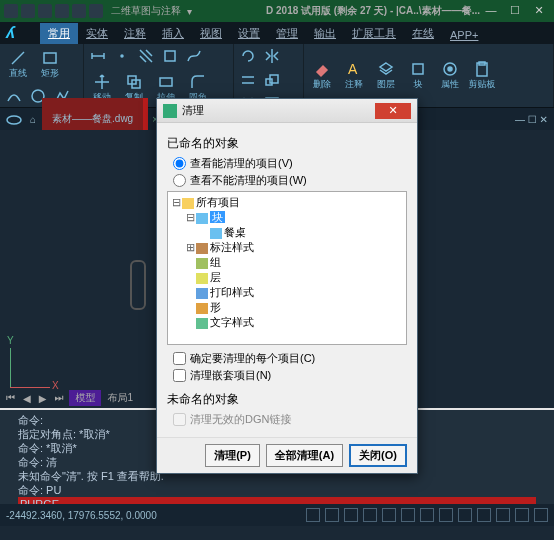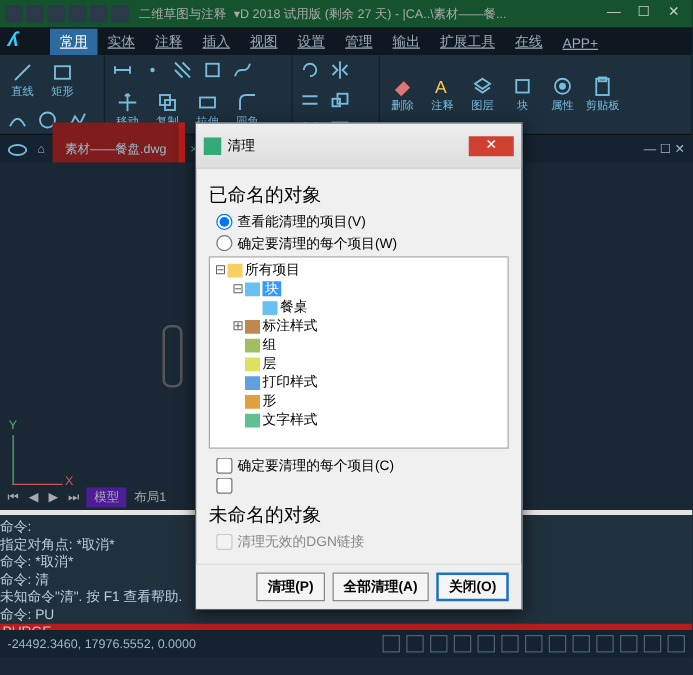--- a/index.html
+++ b/index.html
@@ -2,21 +2,21 @@
 <html><head>
 <meta charset="utf-8">
 <style>
 * { margin: 0; padding: 0; box-sizing: border-box; font-family: "Microsoft YaHei", sans-serif; }
 body { width: 554px; height: 540px; background: #1a2835; overflow: hidden; position: relative; }
 
 
 .titlebar { height: 22px; background: #14532d; display: flex; align-items: center; padding: 0 4px; font-size: 10px; color: #aaa; }
 .titlebar .qat { display: flex; gap: 3px; align-items: center; }
 .titlebar .qat .qicon { width: 14px; height: 14px; background: #2a3a48; border-radius: 2px; }
-.titlebar .title-text { flex: 1; text-align: left; }
+.titlebar .title-text { flex: 1; text-align: right; font-weight: bold; }
 .titlebar .win-controls { display: flex; gap: 2px; }
 .titlebar .win-btn { width: 22px; height: 16px; color: #ccc; text-align: center; line-height: 14px; font-size: 11px; }
 
 
 .ribbon-tabs { height: 22px; background: #0f1820; display: flex; align-items: flex-end; font-size: 11px; color: #9ab; padding-left: 40px; }
 .ribbon-tabs .logo { position: absolute; left: 6px; top: 24px; width: 28px; height: 18px; color: #3cf; font-style: italic; font-size: 16px; font-weight: bold; }
 .ribbon-tabs .tab { padding: 3px 8px; cursor: pointer; text-decoration: underline; }
 .ribbon-tabs .tab.active { background: #2c6aa0; color: #fff; }
 
 
@@ -37,34 +37,34 @@
 .canvas .axis { position: absolute; left: 10px; bottom: 20px; }
 .canvas .axis .yline { position: absolute; width: 1px; height: 40px; background: #5a7; bottom: 0; }
 .canvas .axis .xline { position: absolute; width: 40px; height: 1px; background: #c55; bottom: 0; }
 .canvas .axis .ylab { position: absolute; bottom: 42px; left: -3px; color: #5a7; font-size: 10px; }
 .canvas .axis .xlab { position: absolute; bottom: -3px; left: 42px; color: #c55; font-size: 10px; }
 .canvas .shape { position: absolute; left: 130px; top: 130px; width: 16px; height: 50px; border: 2px solid #555; border-radius: 6px; }
 .canvas .pagectl { position: absolute; left: 4px; bottom: 2px; display: flex; gap: 4px; font-size: 10px; color: #aaa; align-items: center; }
 .canvas .pagectl span { padding: 0 2px; }
 
 
-.cmdwin { height: 96px; background: #21303d; border-top: 4px solid #e5e5e5; font-size: 11px; color: #bcd; padding: 3px 0; overflow: hidden; line-height: 14px; }
+.cmdwin { height: 96px; background: #21303d; border-top: 2px solid #e5e5e5; font-size: 11px; color: #bcd; padding: 3px 18px; overflow: hidden; line-height: 14px; }
 
 
 .statusbar { height: 22px; background: #152330; display: flex; align-items: center; font-size: 10px; color: #9bc; padding: 0 6px; justify-content: space-between; }
 .statusbar .sicons { display: flex; gap: 5px; }
 .statusbar .sicons .si { width: 14px; height: 14px; border: 1px solid #4a6275; }
 
 
 .dialog { position: absolute; left: 156px; top: 98px; width: 262px; background: #f0f0f0; border: 1px solid #4a6275; box-shadow: 0 3px 12px rgba(0,0,0,.6); font-size: 11px; color: #000; }
-.dialog .dtitle { height: 36px; background: linear-gradient(#eee,#ddd); display: flex; align-items: center; padding: 0 6px; border-bottom: 1px solid #ccc; }
+.dialog .dtitle { height: 24px; background: linear-gradient(#eee,#ddd); display: flex; align-items: center; padding: 0 6px; border-bottom: 1px solid #ccc; }
 .dialog .dtitle .dicon { width: 14px; height: 14px; background: #3a7; margin-right: 5px; }
 .dialog .dtitle .dclose { margin-left: auto; width: 36px; height: 16px; background: #d04030; color: #fff; text-align: center; line-height: 14px; font-size: 11px; }
 .dialog .dbody { padding: 8px 10px; }
-.dialog .section-label { font-size: 15px; margin: 4px 0; }
+.dialog .section-label { font-size: 12px; margin: 4px 0; }
 .dialog .radio-row, .dialog .check-row { display: flex; align-items: center; gap: 4px; margin: 2px 0 2px 6px; font-size: 11px; }
 .dialog .radio-row input, .dialog .check-row input { margin: 0; }
 .dialog .tree-box { border: 1px solid #aaa; background: #fff; height: 154px; margin: 3px 0 6px; padding: 3px; overflow: hidden; font-size: 11px; line-height: 15px; }
 .dialog .tree-box .node { white-space: nowrap; }
 .dialog .tree-box .node .tw { color: #666; display: inline-block; width: 11px; text-align: center; }
 .dialog .tree-box .ticon { display: inline-block; width: 12px; height: 11px; vertical-align: middle; margin-right: 2px; }
 .dialog .tree-box .sel { background: #3399ff; color: #fff; padding: 0 2px; }
 .dialog .btnrow { display: flex; gap: 6px; justify-content: flex-end; padding: 6px 10px; background: #eee; border-top: 1px solid #ddd; }
 .dialog .btnrow button { font-size: 11px; padding: 2px 8px; border: 1px solid #888; background: #f5f5f5; font-weight: bold; }
 .dialog .btnrow button.primary { border: 2px solid #1e6fbf; }
@@ -343,40 +343,41 @@
     <div class="dclose">✕</div>
   </div>
   <div class="dbody">
     <div class="section-label">已命名的对象</div>
     <label class="radio-row">
       <input type="radio" checked="" style="">
       <span>查看能清理的项目(V)</span>
     </label>
     <label class="radio-row">
       <input type="radio" style="">
-      <span>确定要清理的每个项目(W)</span>
+      <span>查看不能清理的项目(W)</span>
     </label>
     <div class="tree-box">
       <div class="node" style="padding-left:0"><span class="tw">⊟</span><span class="ticon" style="background:#f8d060"></span><span>所有项目</span></div>
       <div class="node" style="padding-left:14px"><span class="tw">⊟</span><span class="ticon" style="background:#6ac0f0"></span><span class="sel">块</span></div>
       <div class="node" style="padding-left:28px"><span class="tw"> </span><span class="ticon" style="background:#6ac0f0"></span><span>餐桌</span></div>
       <div class="node" style="padding-left:14px"><span class="tw">⊞</span><span class="ticon" style="background:#c08850"></span><span>标注样式</span></div>
       <div class="node" style="padding-left:14px"><span class="tw"> </span><span class="ticon" style="background:#a0c060"></span><span>组</span></div>
       <div class="node" style="padding-left:14px"><span class="tw"> </span><span class="ticon" style="background:#e0e060"></span><span>层</span></div>
       <div class="node" style="padding-left:14px"><span class="tw"> </span><span class="ticon" style="background:#60a0e0"></span><span>打印样式</span></div>
       <div class="node" style="padding-left:14px"><span class="tw"> </span><span class="ticon" style="background:#e0a040"></span><span>形</span></div>
       <div class="node" style="padding-left:14px"><span class="tw"> </span><span class="ticon" style="background:#60c090"></span><span>文字样式</span></div>
 
     </div>
     <label class="check-row">
       <input type="checkbox" style="">
       <span>确定要清理的每个项目(C)</span>
     </label>
     <label class="check-row">
       <input type="checkbox" style="">
+      <span>清理嵌套项目(N)</span>
     </label>
     <div class="section-label" style="margin-top:8px">未命名的对象</div>
     <label class="check-row" style="color:#888">
       <input type="checkbox" disabled="" style="">
       <span>清理无效的DGN链接</span>
     </label>
   </div>
   <div class="btnrow">
     <button>清理(P)</button>
     <button>全部清理(A)</button>

